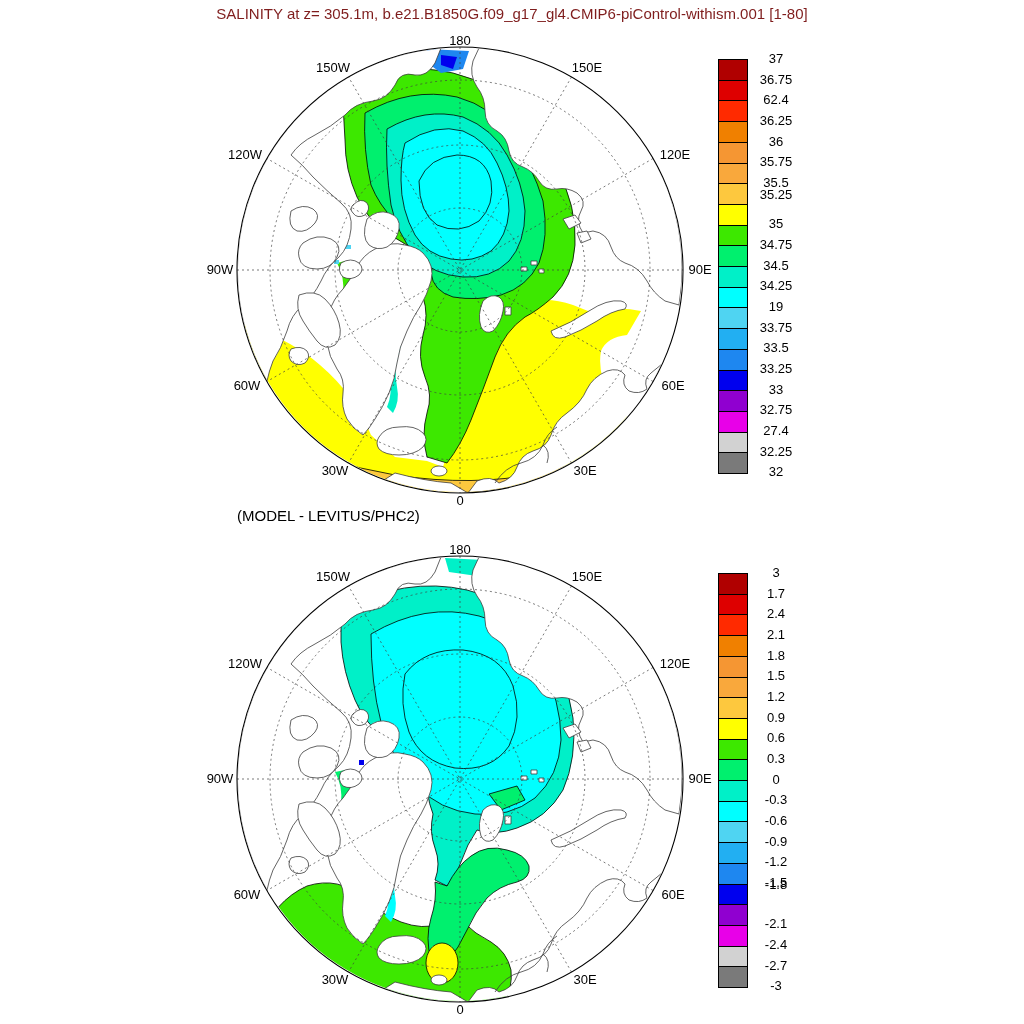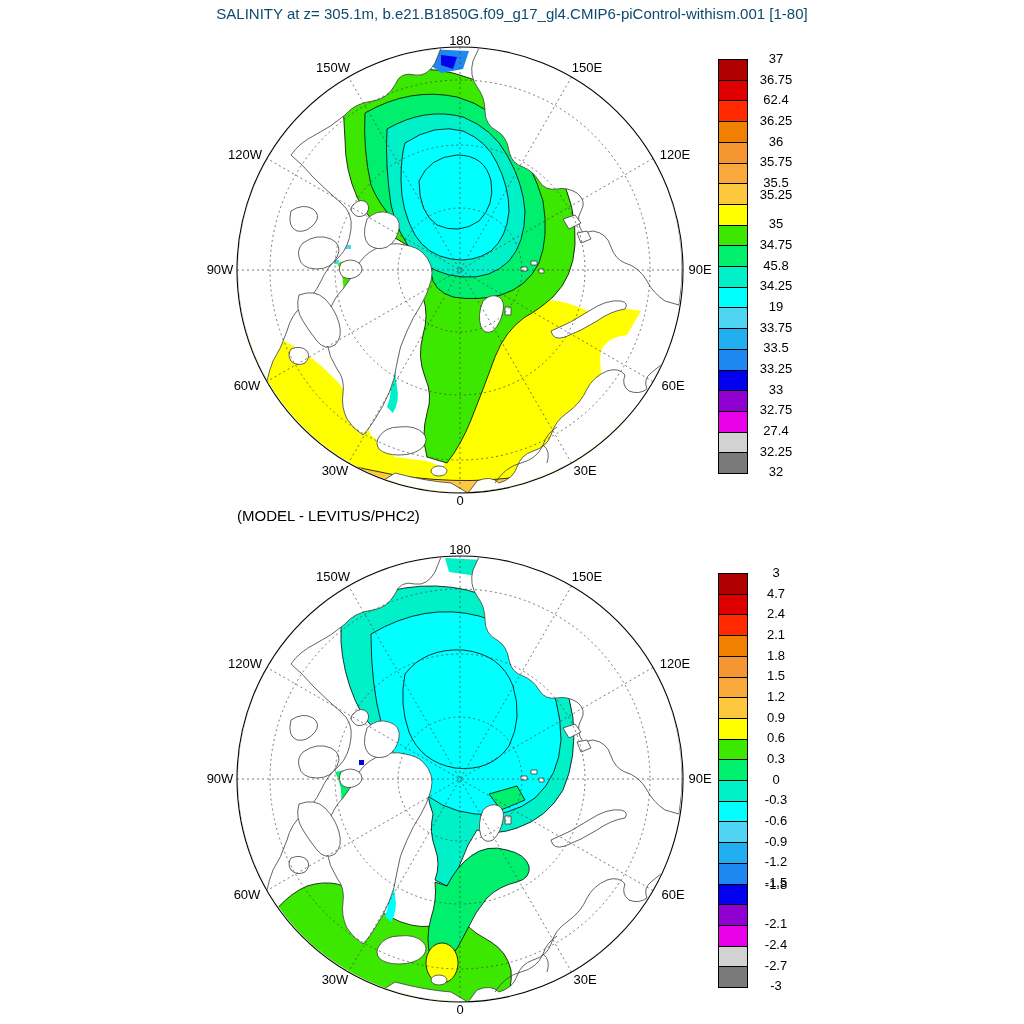--- a/index.html
+++ b/index.html
@@ -1,18 +1,18 @@
 <!DOCTYPE html>
 <html><head>
 <meta charset="utf-8">
 <style>
   html,body{margin:0;padding:0;}
   body{font-family:"Liberation Sans","DejaVu Sans",sans-serif;background:#fff;}
   #frame{position:relative;width:1024px;height:1024px;background:#fff;overflow:hidden;}
-  #title{position:absolute;left:0;top:5px;width:1024px;text-align:center;font-size:15px;color:#0c4a6e;}
+  #title{position:absolute;left:0;top:5px;width:1024px;text-align:center;font-size:15px;color:#7f1d1d;}
   #subtitle{position:absolute;left:237px;top:507px;font-size:15px;color:#000;}
   .map{position:absolute;}
   .cbar{position:absolute;width:110px;}
   .cboxes{position:absolute;left:0;top:0;width:28px;height:413px;border:1px solid #000;display:flex;flex-direction:column;}
   .cbox{flex:1 1 auto;border-bottom:1px solid #000;}
   .cbox:last-child{border-bottom:none;}
   .cbl{position:absolute;left:28px;width:60px;text-align:center;font-size:13px;color:#000;line-height:14px;}
   svg text.rl{font-size:13px;fill:#000;}
   .blob{stroke:none;}
   .ct{stroke:#000;stroke-width:0.8;}
@@ -193,21 +193,21 @@
     <div class="cbl" style="top:-7px">37</div>
     <div class="cbl" style="top:14px">36.75</div>
     <div class="cbl" style="top:34px">62.4</div>
     <div class="cbl" style="top:55px">36.25</div>
     <div class="cbl" style="top:76px">36</div>
     <div class="cbl" style="top:96px">35.75</div>
     <div class="cbl" style="top:117px">35.5</div>
     <div class="cbl" style="top:129px">35.25</div>
     <div class="cbl" style="top:158px">35</div>
     <div class="cbl" style="top:179px">34.75</div>
-    <div class="cbl" style="top:200px">45.8</div>
+    <div class="cbl" style="top:200px">34.5</div>
     <div class="cbl" style="top:220px">34.25</div>
     <div class="cbl" style="top:241px">19</div>
     <div class="cbl" style="top:262px">33.75</div>
     <div class="cbl" style="top:282px">33.5</div>
     <div class="cbl" style="top:303px">33.25</div>
     <div class="cbl" style="top:324px">33</div>
     <div class="cbl" style="top:344px">32.75</div>
     <div class="cbl" style="top:365px">27.4</div>
     <div class="cbl" style="top:386px">32.25</div>
     <div class="cbl" style="top:406px">32</div>
@@ -230,21 +230,21 @@
       <div class="cbox" style="background: rgb(79, 212, 242);"></div>
       <div class="cbox" style="background: rgb(34, 175, 242);"></div>
       <div class="cbox" style="background: rgb(30, 135, 240);"></div>
       <div class="cbox" style="background: rgb(0, 0, 238);"></div>
       <div class="cbox" style="background: rgb(144, 0, 208);"></div>
       <div class="cbox" style="background: rgb(232, 0, 232);"></div>
       <div class="cbox" style="background: rgb(210, 210, 210);"></div>
       <div class="cbox" style="background: rgb(122, 122, 122);"></div>
     </div>
     <div class="cbl" style="top:-7px">3</div>
-    <div class="cbl" style="top:14px">4.7</div>
+    <div class="cbl" style="top:14px">1.7</div>
     <div class="cbl" style="top:34px">2.4</div>
     <div class="cbl" style="top:55px">2.1</div>
     <div class="cbl" style="top:76px">1.8</div>
     <div class="cbl" style="top:96px">1.5</div>
     <div class="cbl" style="top:117px">1.2</div>
     <div class="cbl" style="top:138px">0.9</div>
     <div class="cbl" style="top:158px">0.6</div>
     <div class="cbl" style="top:179px">0.3</div>
     <div class="cbl" style="top:200px">0</div>
     <div class="cbl" style="top:220px">-0.3</div>

